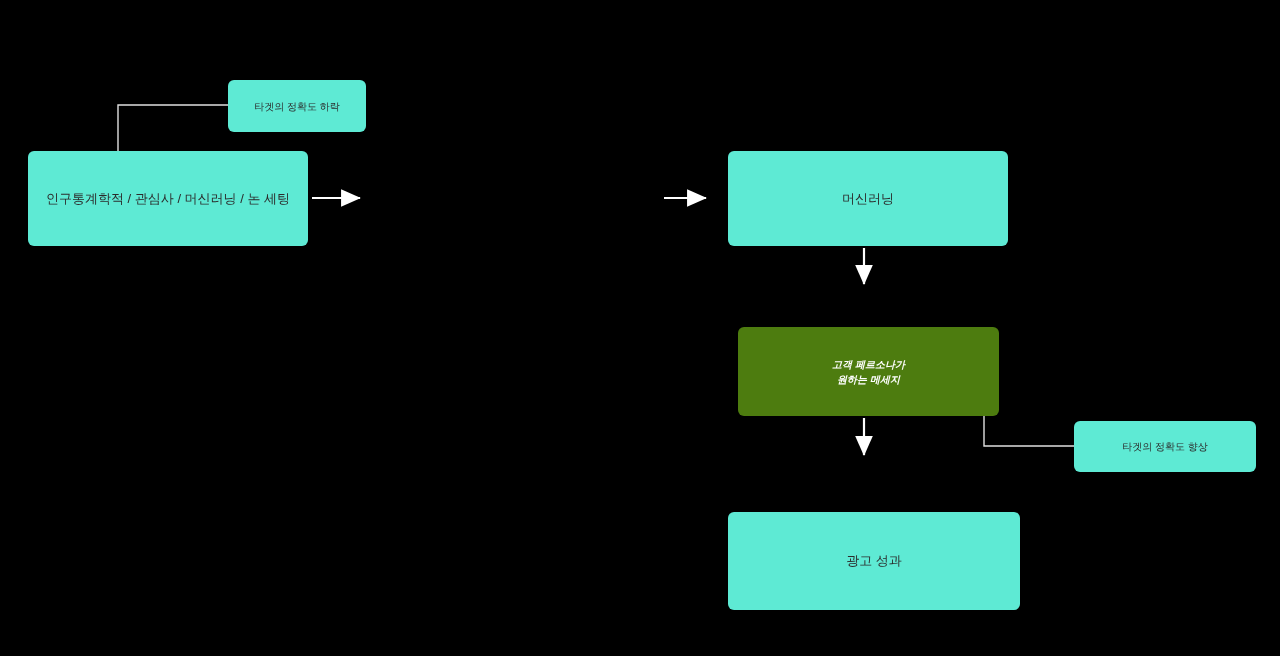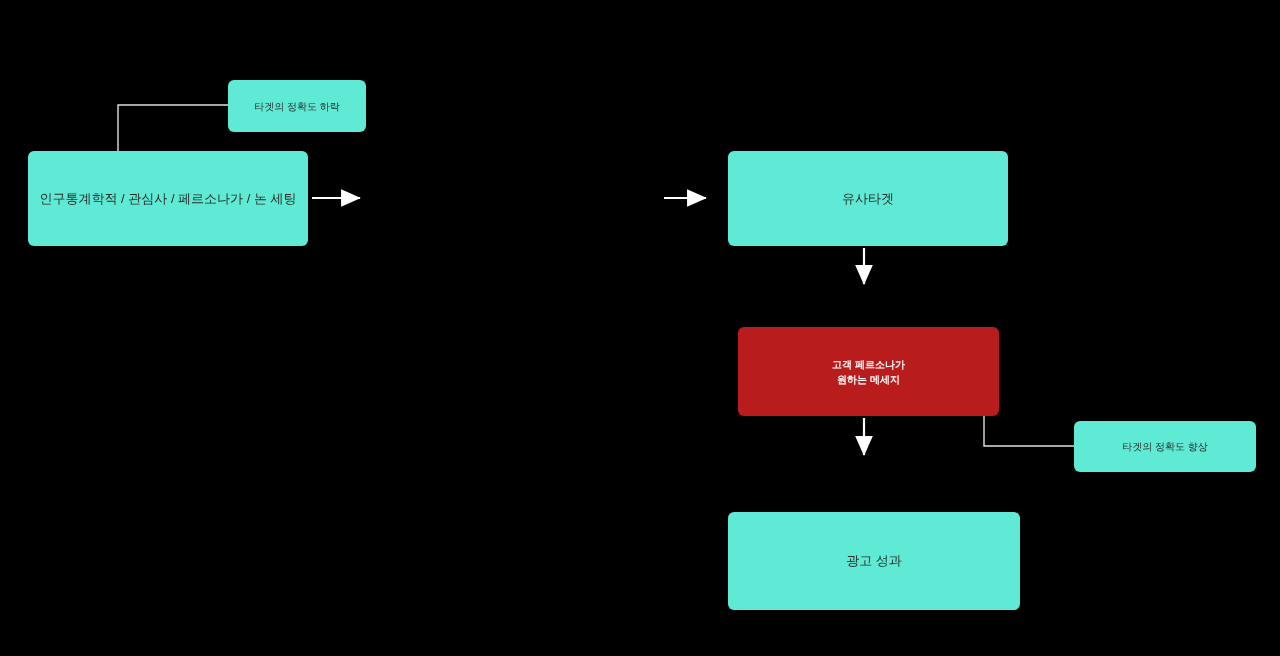--- a/index.html
+++ b/index.html
@@ -35,23 +35,24 @@
     text-align: center;
     border-radius: 6px;
     line-height: 1.5;
     white-space: pre-line;
   }
   .node-yellow {
     background: #5eead4;
     color: #2b2b2b;
   }
   .node-red {
-    background: #b91c1c;
+    background: #4d7c0f;
     color: #ffffff;
     font-weight: bold;
+    font-style: italic;
   }
   .node-lg { font-size: 13px; }
   .node-sm { font-size: 10px; }
   .node-red.node-sm { font-size: 10px; }
 </style>
 </head>
 <body>
 
 <div id="canvas">
 
@@ -82,24 +83,24 @@
       <line x1="864" y1="418" x2="864" y2="455" stroke="#ffffff" stroke-width="2.2" marker-end="url(#arrowWhite)"></line>
     </g>
 
     <g>
       <path d="M 1074 446 L 984 446 L 984 416" fill="none" stroke="#ffffff" stroke-width="1.4" opacity="0.88"></path>
     </g>
   </svg>
 
   <div class="node node-yellow node-sm" style="left:228px; top:80px; width:138px; height:52px;">타겟의 정확도 하락</div>
 
-  <div class="node node-yellow node-lg" style="left:28px; top:151px; width:280px; height:95px;">인구통계학적 / 관심사 / 페르소나가 / 논 세팅</div>
+  <div class="node node-yellow node-lg" style="left:28px; top:151px; width:280px; height:95px;">인구통계학적 / 관심사 / 머신러닝 / 논 세팅</div>
 
 
-  <div class="node node-yellow node-lg" style="left:728px; top:151px; width:280px; height:95px;">유사타겟</div>
+  <div class="node node-yellow node-lg" style="left:728px; top:151px; width:280px; height:95px;">머신러닝</div>
 
   <div class="node node-red node-sm" style="left:738px; top:327px; width:261px; height:89px;">고객 페르소나가
 원하는 메세지</div>
 
   <div class="node node-yellow node-sm" style="left:1074px; top:421px; width:182px; height:51px;">타겟의 정확도 향상</div>
 
   <div class="node node-yellow node-lg" style="left:728px; top:512px; width:292px; height:98px;">광고 성과</div>
 
 </div>
 

